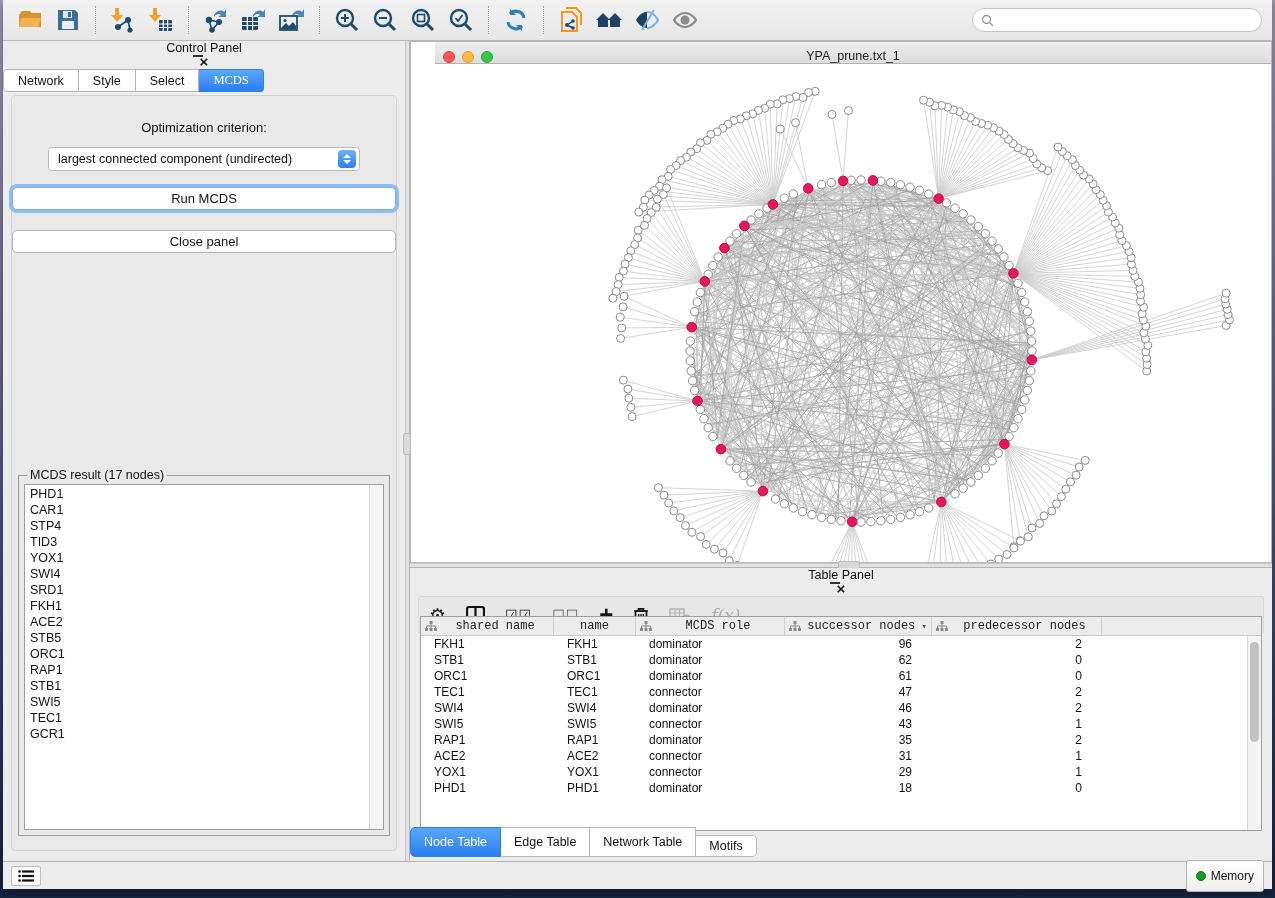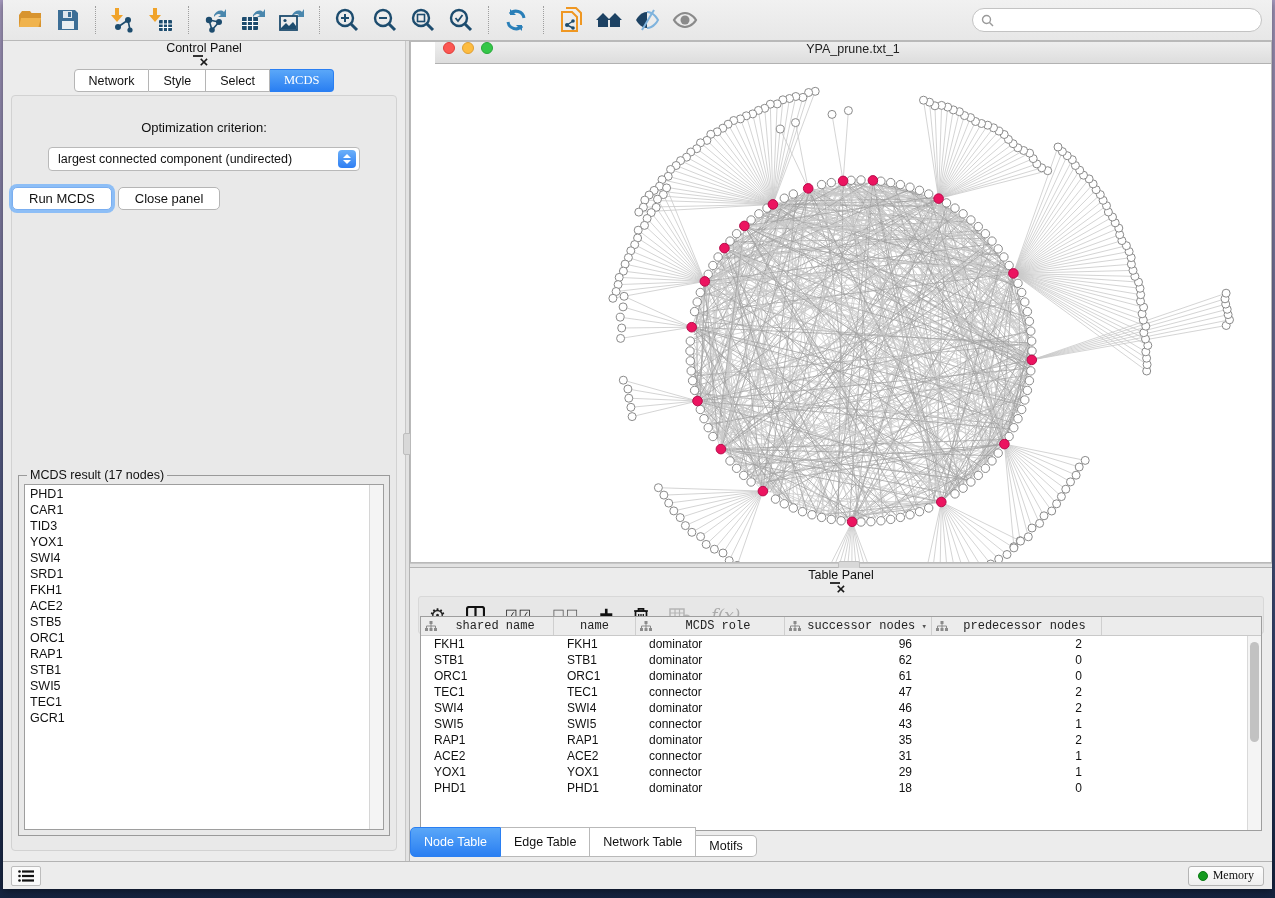--- a/index.html
+++ b/index.html
@@ -19,60 +19,60 @@
   .search input{border:none;outline:none;flex:1;font-size:12px;background:transparent;
                 font-family:"Liberation Sans",sans-serif;}
   
   .main{position:absolute;left:0;top:41px;right:0;bottom:28px;}
   
   .control-panel{position:absolute;left:0;top:0;width:402px;bottom:0;background:#ececec;}
   .panel-head{height:26px;display:flex;align-items:center;padding:0 9px;font-size:12.5px;color:#111;flex-direction:column;}
   .panel-head .sp{flex:1;}
   .float-ico{width:10px;height:9px;border:1.6px solid #333;display:inline-block;margin-right:12px;cursor:pointer;}
   .close-ico{font-weight:700;font-size:15px;color:#1a1a1a;line-height:10px;cursor:pointer;}
-  .seg{display:flex;justify-content:center;margin-top:2px;}
+  .seg{display:flex;justify-content:flex-start;margin-top:2px;}
   .seg button{font-family:"Liberation Sans",sans-serif;font-size:12.5px;padding:3px 14px;background:#fff;
       border:1px solid #b5b5b5;border-left-width:0;cursor:pointer;color:#111;}
   .seg button:first-child{border-left-width:1px;border-radius:4px 0 0 4px;}
   .seg button:last-child{border-radius:0 4px 4px 0;}
   .seg button.active{background:linear-gradient(#5aa7f8,#2a7ff2);border-color:#2a7ff2;color:#fff;font-family:Liberation Serif, serif;}
   .cp-inner{position:absolute;left:8px;right:8px;top:54px;bottom:10px;background:#e9e9e9;
             border:1px solid #d2d2d2;border-radius:4px;}
   .opt-label{text-align:center;margin-top:24px;font-size:13px;color:#111;}
   .selectbox{margin:12px auto 0;width:312px;height:24px;background:#fff;border:1px solid #b9b9b9;
              border-radius:4px;display:flex;align-items:center;cursor:pointer;position:relative;}
   .selectbox .val{flex:1;font-size:12.5px;padding-left:9px;color:#111;white-space:nowrap;}
   .stepper{width:18px;height:18px;margin-right:3px;border-radius:4px;
            background:linear-gradient(#6cb0f9,#2e7ef3);display:flex;flex-direction:column;
            align-items:center;justify-content:center;gap:2px;}
   .stepper i{width:0;height:0;border-left:4px solid transparent;border-right:4px solid transparent;display:block;}
   .stepper .up{border-bottom:4px solid #fff;}
   .stepper .dn{border-top:4px solid #fff;}
-  .btn-row{display:flex;justify-content:flex-start;gap:6px;margin-top:16px;}
+  .btn-row{display:flex;justify-content:space-between;gap:20px;margin-top:16px;flex-direction:column;}
   .pbtn{font-family:"Liberation Sans",sans-serif;font-size:13px;padding:3px 16px;background:#fff;
         border:1px solid #b5b5b5;border-radius:5px;cursor:pointer;color:#111;}
   .pbtn.focus{box-shadow:0 0 0 3px rgba(110,175,250,.75);border-color:#7aaef0;}
   fieldset.mcds{position:absolute;left:6px;right:6px;top:372px;bottom:14px;border:1px solid #9a9a9a;
         margin:0;padding:0;background:transparent;}
   fieldset.mcds legend{font-size:12.5px;color:#111;margin-left:8px;padding:0 3px;}
   .mcds-listwrap{position:absolute;left:5px;right:5px;top:2px;bottom:5px;background:#fff;
         border:1px solid #9e9e9e;display:flex;}
   .mcds-list{flex:1;overflow:hidden;padding-top:1px;}
   .mcds-list div{font-size:12.5px;line-height:16px;padding-left:5px;color:#111;cursor:default;}
   .list-scroll{width:14px;background:#f4f4f4;border-left:1px solid #d6d6d6;}
   
   .vsplit{position:absolute;left:402px;top:0;width:5px;bottom:0;background:#e2e2e2;border-left:1px solid #c7c7c7;
           border-right:1px solid #b3b3b3;cursor:col-resize;}
   .vsplit .grip{position:absolute;left:-3px;top:392px;width:9px;height:22px;background:#d8d8d8;
           border:1px solid #bdbdbd;border-radius:2px;}
   .right-col{position:absolute;left:407px;top:0;right:0;bottom:0;}
   
   .net-window{position:absolute;left:0;top:0;right:0;height:522px;background:#fff;border:1px solid #b9b9b9;}
   .net-title{height:22px;background:linear-gradient(#eeeeee,#dddddd);border-bottom:1px solid #b2b2b2;
-             display:flex;align-items:flex-start;padding:0 8px;position:relative;margin-left:24px;}
+             display:flex;align-items:flex-end;padding:0 8px;position:relative;margin-left:24px;}
   .tlights{display:flex;gap:7px;}
   .tlight{width:12px;height:12px;border-radius:50%;}
   .tl-red{background:#fc5753;border:1px solid #df3e3a;}
   .tl-yellow{background:#fdbc40;border:1px solid #de9f34;}
   .tl-green{background:#34c748;border:1px solid #27a73a;}
   .net-title .title{position:absolute;left:0;right:0;text-align:center;font-size:12.5px;color:#222;}
   .net-canvas{position:absolute;left:0;top:22px;right:0;bottom:0;background:#fff;overflow:hidden;}
   .net-canvas svg{display:block;}
   .hsplit{position:absolute;left:0;right:0;top:522px;height:5px;background:#e2e2e2;
           border-top:1px solid #c7c7c7;border-bottom:1px solid #b3b3b3;cursor:row-resize;}
@@ -108,23 +108,23 @@
   .tp-tabs button{font-family:"Liberation Sans",sans-serif;font-size:12.5px;padding:3px 13px;background:#fff;
       border:1px solid #b9b9b9;border-left-width:0;cursor:pointer;color:#111;}
   .tp-tabs button:first-child{border-left-width:1px;border-radius:5px 0 0 5px;}
   .tp-tabs button:last-child{border-radius:0 5px 5px 0;margin-top:8px;}
   .tp-tabs button.active{background:linear-gradient(#5aa7f8,#2a7ff2);border-color:#2a7ff2;color:#fff;}
   
   .statusbar{position:absolute;left:0;right:0;bottom:0;height:28px;background:#ececec;
              border-top:1px solid #b3b3b3;display:flex;align-items:center;padding:0 8px;}
   .status-left-btn{width:30px;height:20px;background:#fafafa;border:1px solid #bdbdbd;border-radius:2px;
              display:flex;align-items:center;justify-content:center;cursor:pointer;}
-  .memory-btn{margin-left:auto;height:20px;background:linear-gradient(#fdfdfd,#efefef);
+  .memory-btn{margin-left:auto;height:32px;background:linear-gradient(#fdfdfd,#efefef);
              border:1px solid #b5b5b5;border-radius:3px;display:flex;align-items:center;gap:5px;
-             padding:0 9px;font-size:12px;color:#111;cursor:pointer;font-family:Liberation Serif, serif;}
+             padding:0 9px;font-size:12px;color:#111;cursor:pointer;font-family:Liberation Sans, sans-serif;}
   .memory-dot{width:10px;height:10px;border-radius:50%;background:#149a1e;border:1px solid #0d7a15;}
 </style>
 </head>
 <body>
 
 <div class="app">
 
   <div class="toolbar">
     <button class="tbtn" title="">
       <svg width="26" height="26" viewBox="0 0 26 26">
@@ -295,20 +295,21 @@
         <div class="btn-row">
           <button class="pbtn focus">Run MCDS</button>
           <button class="pbtn">Close panel</button>
         </div>
         <fieldset class="mcds">
           <legend>MCDS result (17 nodes)</legend>
           <div class="mcds-listwrap">
             <div class="mcds-list" id="mcdsList">
                 <div>PHD1</div>
                 <div>CAR1</div>
+                <div>STP4</div>
                 <div>TID3</div>
                 <div>YOX1</div>
                 <div>SWI4</div>
                 <div>SRD1</div>
                 <div>FKH1</div>
                 <div>ACE2</div>
                 <div>STB5</div>
                 <div>ORC1</div>
                 <div>RAP1</div>
                 <div>STB1</div>

